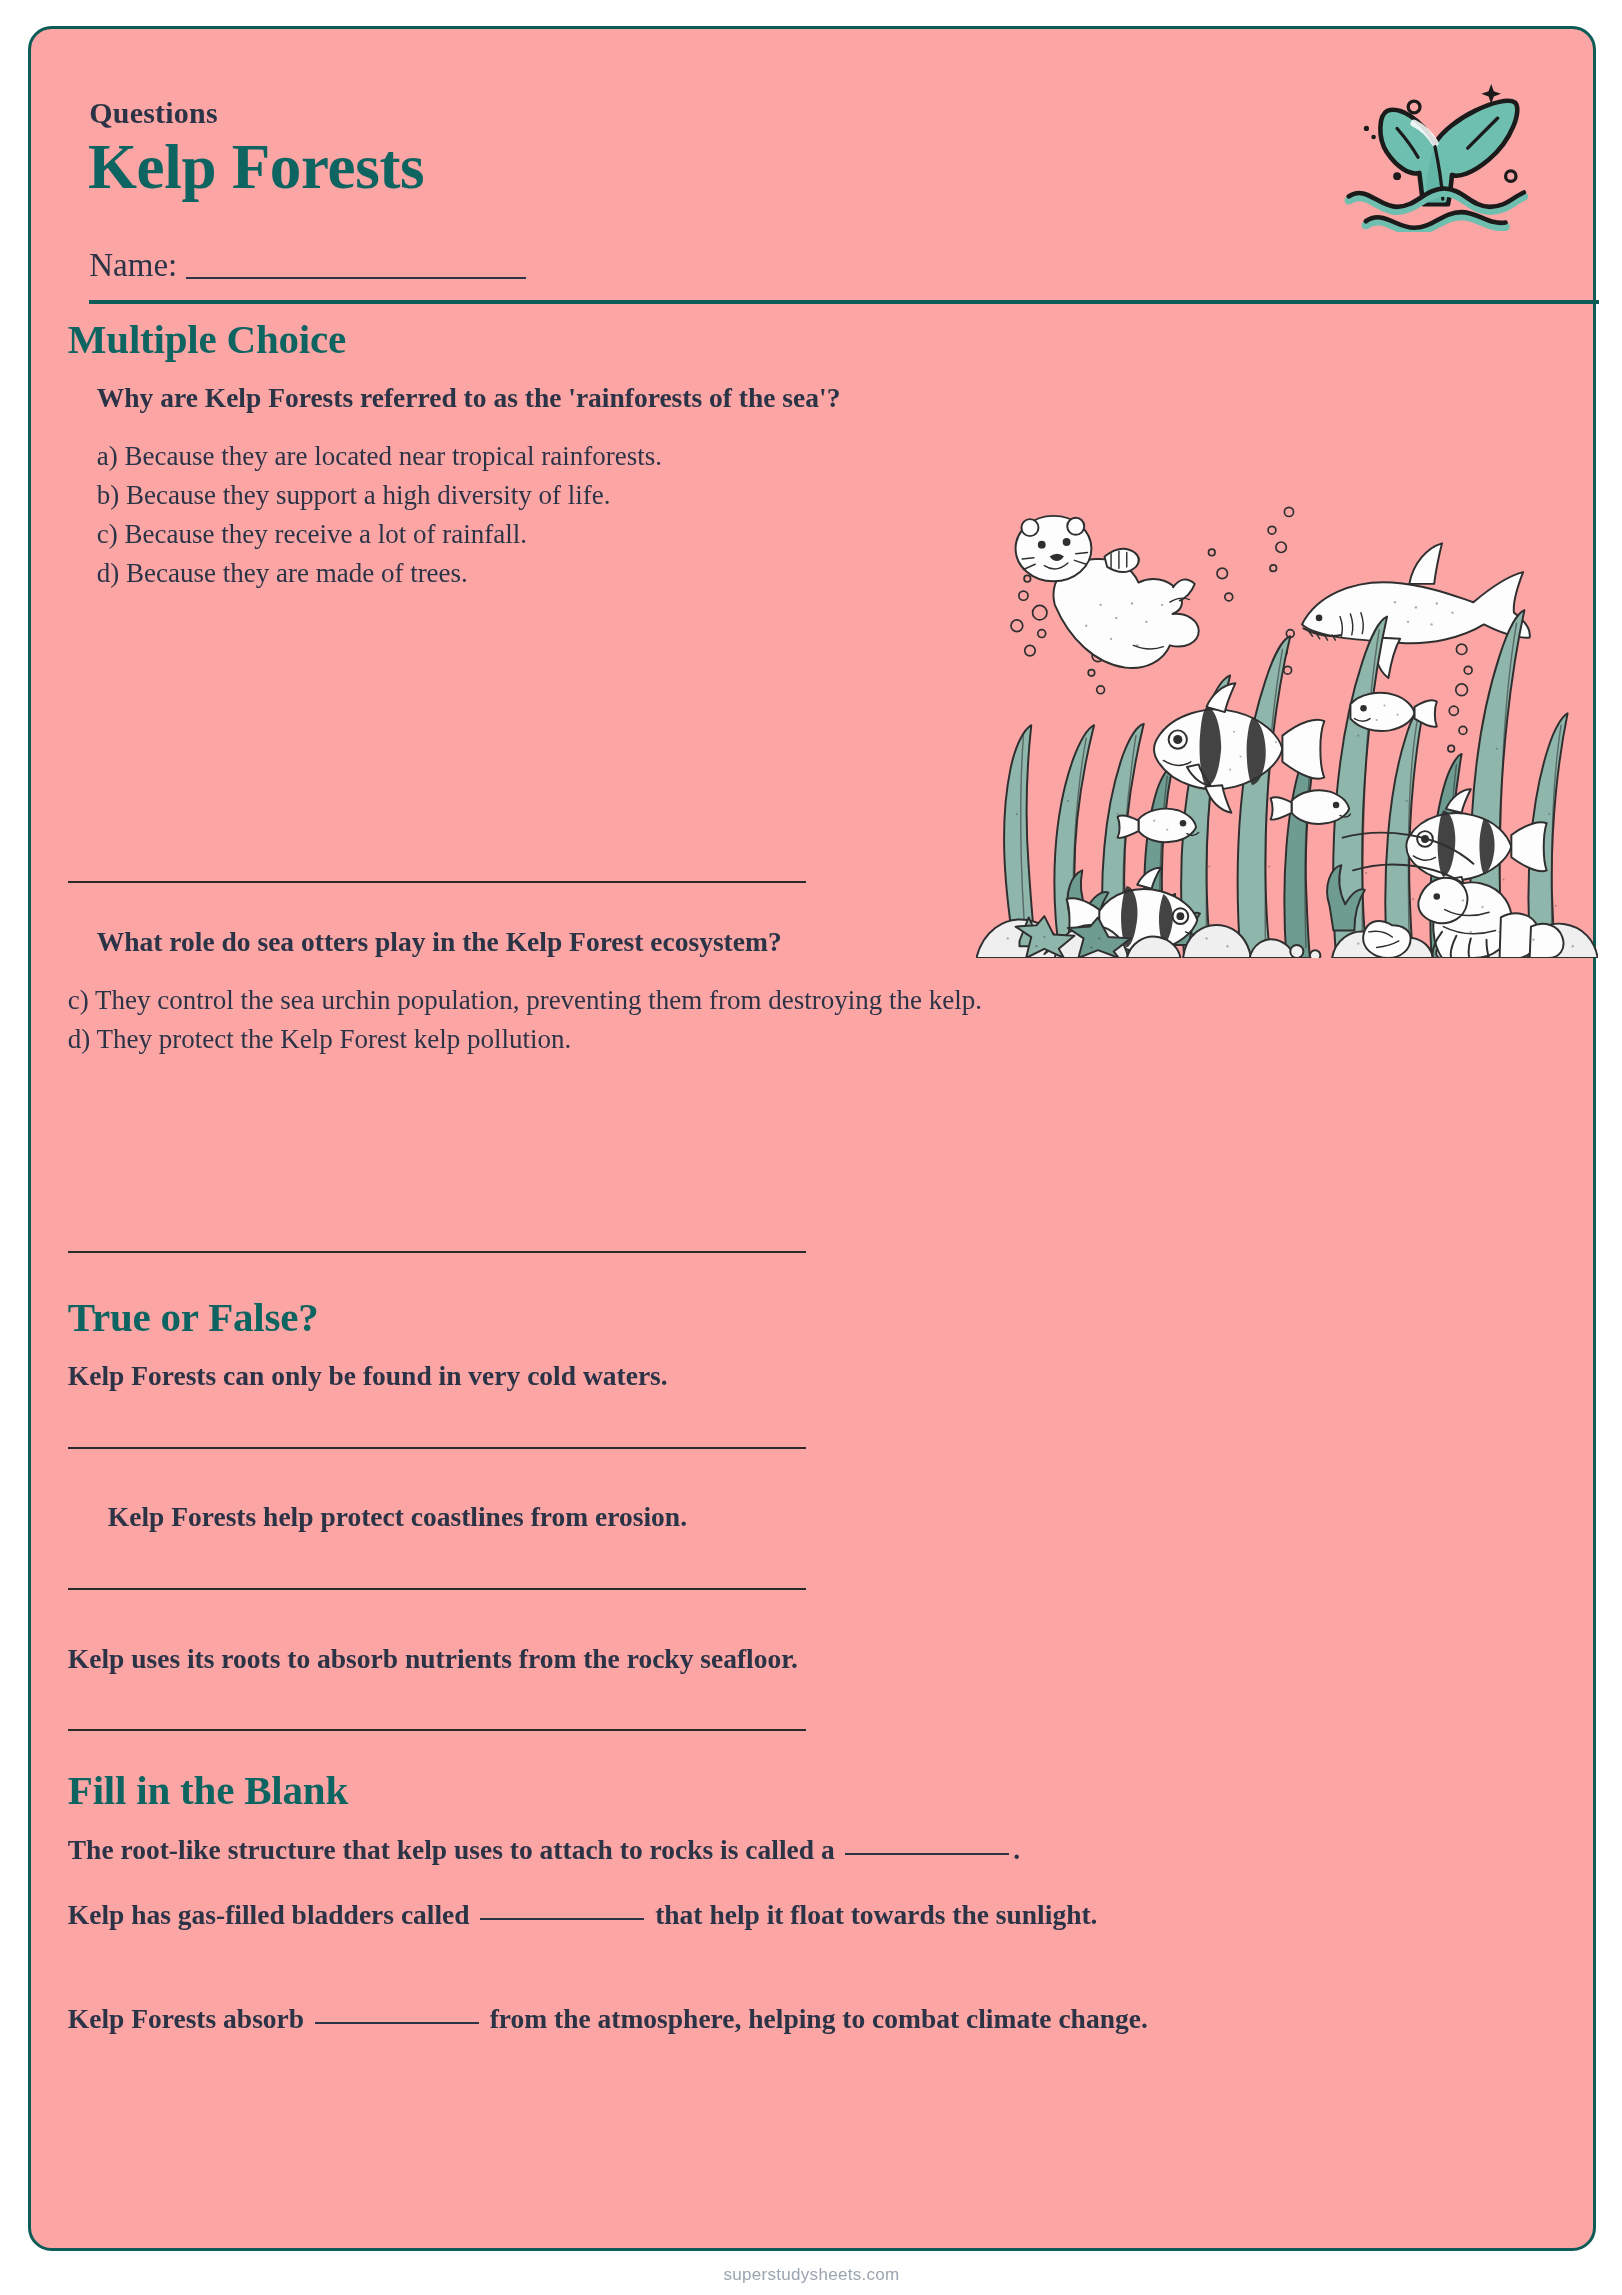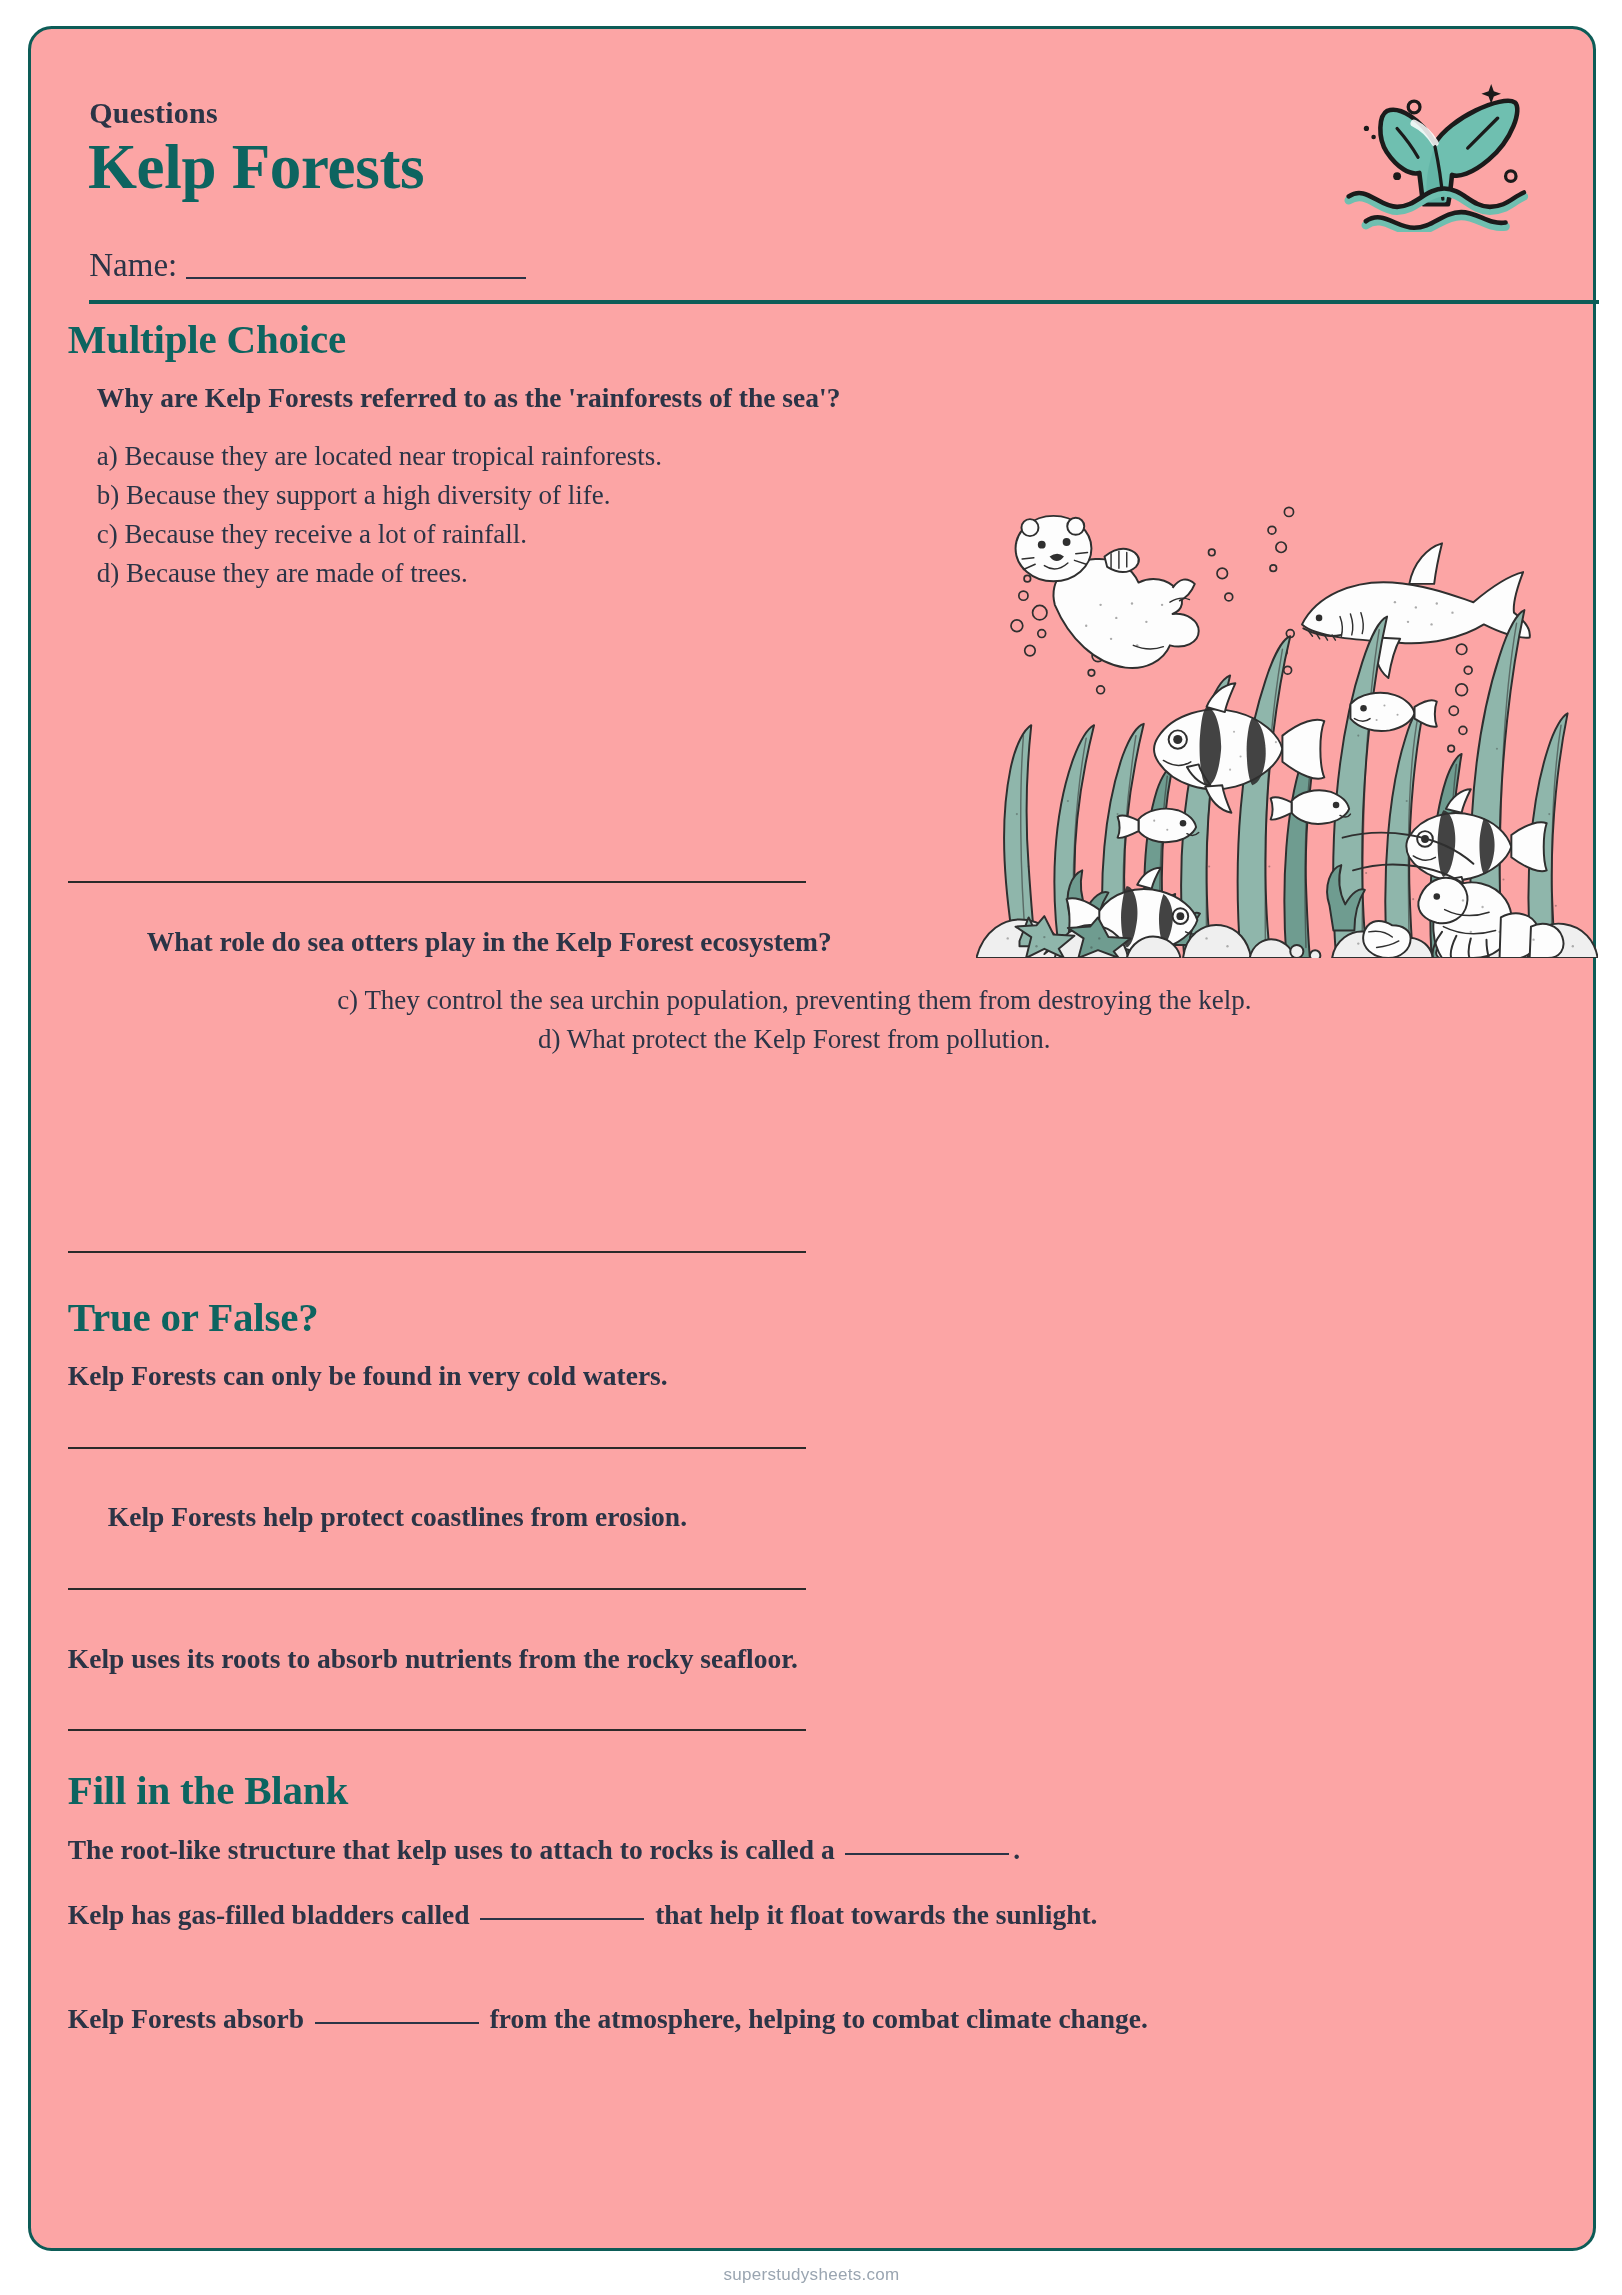--- a/index.html
+++ b/index.html
@@ -105,21 +105,20 @@
     line-height: 1.1;
     letter-spacing: -0.2px;
   }
 
   .q-col {
     width: 785px;
     margin-left: 29px;
   }
   .q-col-wide {
     width: 1453px;
-    text-align: center;
   }
 
   .q-prompt {
     font-size: 27.5px;
     font-weight: 700;
     color: #2b3446;
     line-height: 1.42;
   }
   .q-option {
     font-size: 27px;
@@ -599,21 +598,21 @@
       <div class="q-option">c) Because they receive a lot of rainfall.</div>
       <div class="q-option">d) Because they are made of trees.</div>
     </div>
 
     <div class="q-sep" style="position:absolute; left:7.9px; top:564px;"></div>
 
     <div class="q-col-wide" style="position:absolute; left:7.9px; top:605px;">
       <div class="q-prompt q-col">What role do sea otters play in the Kelp Forest ecosystem?</div>
       <div style="height:19.6px;"></div>
       <div class="q-option">c) They control the sea urchin population, preventing them from destroying the kelp.</div>
-      <div class="q-option">d) What protect the Kelp Forest from pollution.</div>
+      <div class="q-option">d) They protect the Kelp Forest kelp pollution.</div>
     </div>
 
     <div class="q-sep" style="position:absolute; left:7.9px; top:934px;"></div>
 
     <div class="section-heading" style="position:absolute; left:7.9px; top:978px;">True or False?</div>
 
     <div class="tf-statement" style="position:absolute; left:7.9px; top:1040px; width:1047px;">Kelp Forests can only be found in very cold waters.</div>
     <div class="q-sep" style="position:absolute; left:7.9px; top:1130px;"></div>
 
     <div class="tf-statement" style="position:absolute; left:7.9px; top:1181px; width:1047px;margin-left:40px;">Kelp Forests help protect coastlines from erosion.</div>

